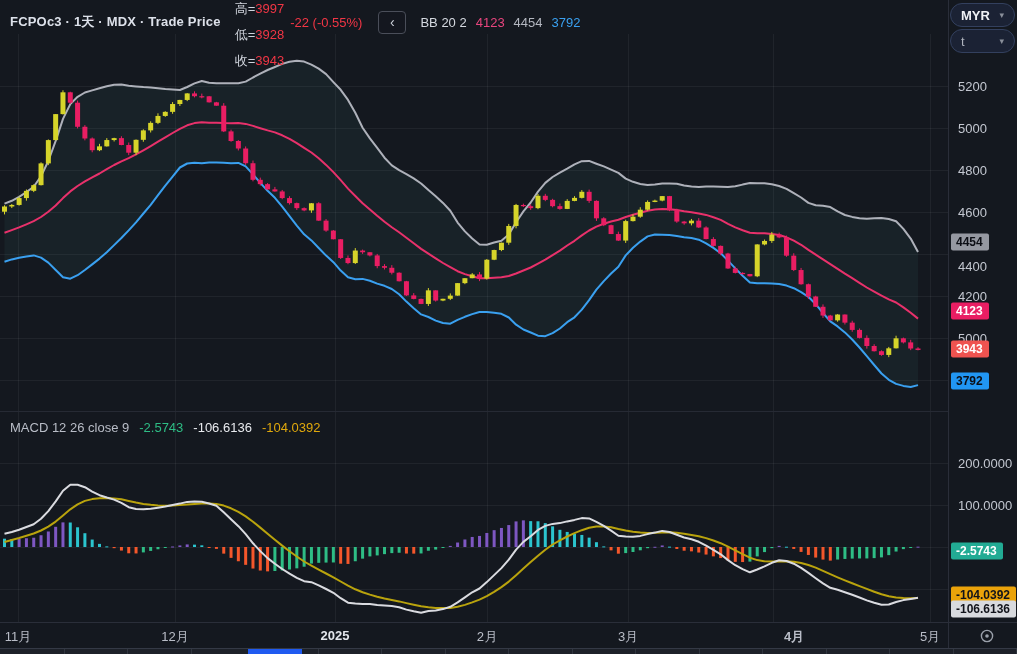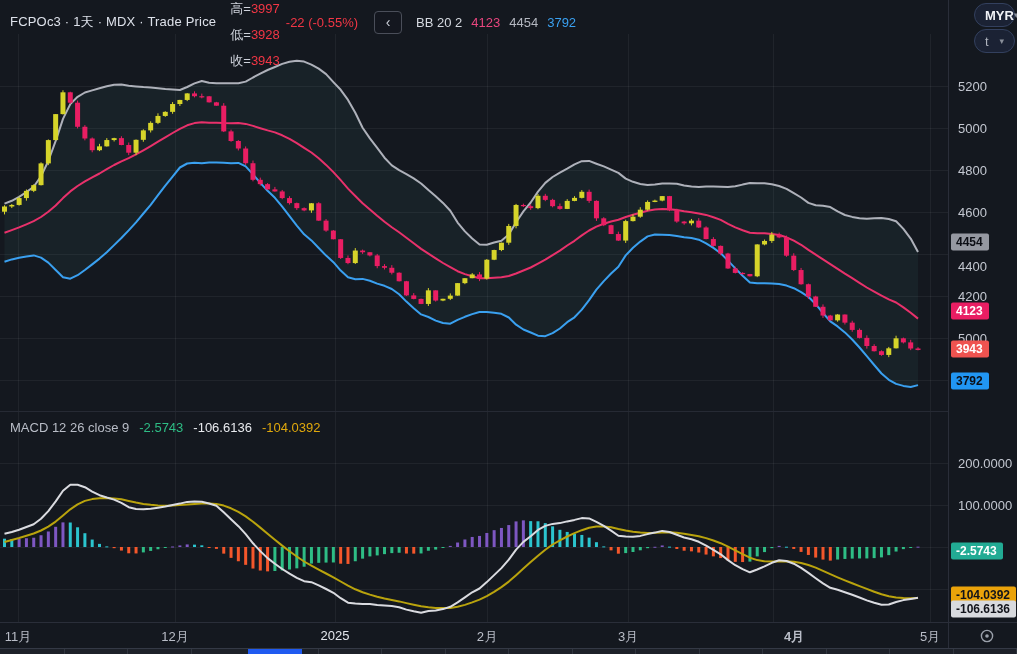--- a/index.html
+++ b/index.html
@@ -1,46 +1,46 @@
 <!DOCTYPE html>
 <html><head>
 <meta charset="utf-8">
 <style>
   html,body{margin:0;padding:0;background:#0d1014;}
   #app{position:relative;width:1017px;height:654px;background:#14181f;overflow:hidden;
        font-family:"Liberation Sans","DejaVu Sans",sans-serif;-webkit-font-smoothing:antialiased;}
   #chart-svg{position:absolute;left:0;top:0;}
   
   .legend-row{position:absolute;left:10px;top:11px;height:22px;display:flex;align-items:center;gap:6px;z-index:30;font-size:13px;}
-  .sym{color:#dde1ea;font-weight:400;letter-spacing:.2px;}
+  .sym{color:#dde1ea;font-weight:700;letter-spacing:.2px;}
   .ohlc{display:flex;gap:8px;margin-left:8px;flex-direction:column;}
   .ohlc .pair{color:#cfd3dc;}
   .ohlc .val,.chg{color:#f23645;}
   .collapse-btn{margin-left:10px;width:26px;height:21px;border:1px solid #4a4e59;border-radius:4px;
        color:#cfd3dc;display:flex;align-items:center;justify-content:center;font-size:14px;cursor:pointer;background:rgba(20,24,31,.6);}
   .bb-legend{display:flex;gap:9px;margin-left:8px;font-size:13px;}
   .bb-name{color:#d5d9e0;font-weight:500;text-align:right;}
   .c-pink{color:#e8457e;} .c-gray{color:#b4b7c0;} .c-blue{color:#3aa0f0;}
   
   .macd-legend{position:absolute;left:10px;top:420px;display:flex;gap:10px;font-size:13px;z-index:30;align-items:center;}
   .macd-title{color:#b9bdc7;font-weight:500;text-align:center;}
   .v-green{color:#2ebd85;} .v-white{color:#e8eaee;font-weight:500;} .v-yellow{color:#e0a80c;}
   
   .axis-sep-v{position:absolute;left:948px;top:0;width:1px;height:654px;background:#2a2e39;z-index:20;}
   .axis-sep-h{position:absolute;left:0;top:622px;width:1017px;height:1px;background:#2a2e39;z-index:20;}
   .pane-sep{position:absolute;left:0;top:411px;width:948px;height:1px;background:#262a34;z-index:15;}
   .tick{position:absolute;left:958px;transform:translateY(-50%);font-size:13px;color:#c3c7d0;z-index:21;}
   .badge{position:absolute;left:951px;transform:translateY(-50%);font-size:12px;font-weight:600;
        padding:2px 6px 2px 5px;border-radius:2px;z-index:25;line-height:13px;}
   .tlabel{position:absolute;top:628px;transform:translateX(-50%);font-size:13px;color:#b9bdc7;z-index:21;}
-  .tlabel.year{color:#e3e6ec;font-weight:400;}
+  .tlabel.year{color:#e3e6ec;font-weight:700;}
   
   .tr-box{position:absolute;right:2px;top:3px;width:65px;z-index:40;display:flex;flex-direction:column;gap:2px;}
   .dd{height:22px;background:#1b2234;border:1px solid #33405e;border-radius:12px;display:flex;
-      align-items:center;justify-content:space-between;padding:0 10px;cursor:pointer;margin-left:24px;}
+      align-items:center;justify-content:space-between;padding:0 10px;cursor:pointer;}
   .dd .lbl{color:#f0f2f6;font-size:13px;font-weight:700;}
   .dd.small .lbl{color:#aeb3bd;font-weight:400;}
   .dd .chev{color:#8a8f9a;font-size:9px;}
   
   .watermark{position:absolute;left:858px;top:582px;font-size:43px;color:#ccd1db;opacity:.88;
       letter-spacing:2px;z-index:35;font-weight:400;}
   
   .gear{position:absolute;left:976px;top:627px;width:22px;height:18px;z-index:30;display:flex;
       align-items:center;justify-content:center;cursor:pointer;}
   

